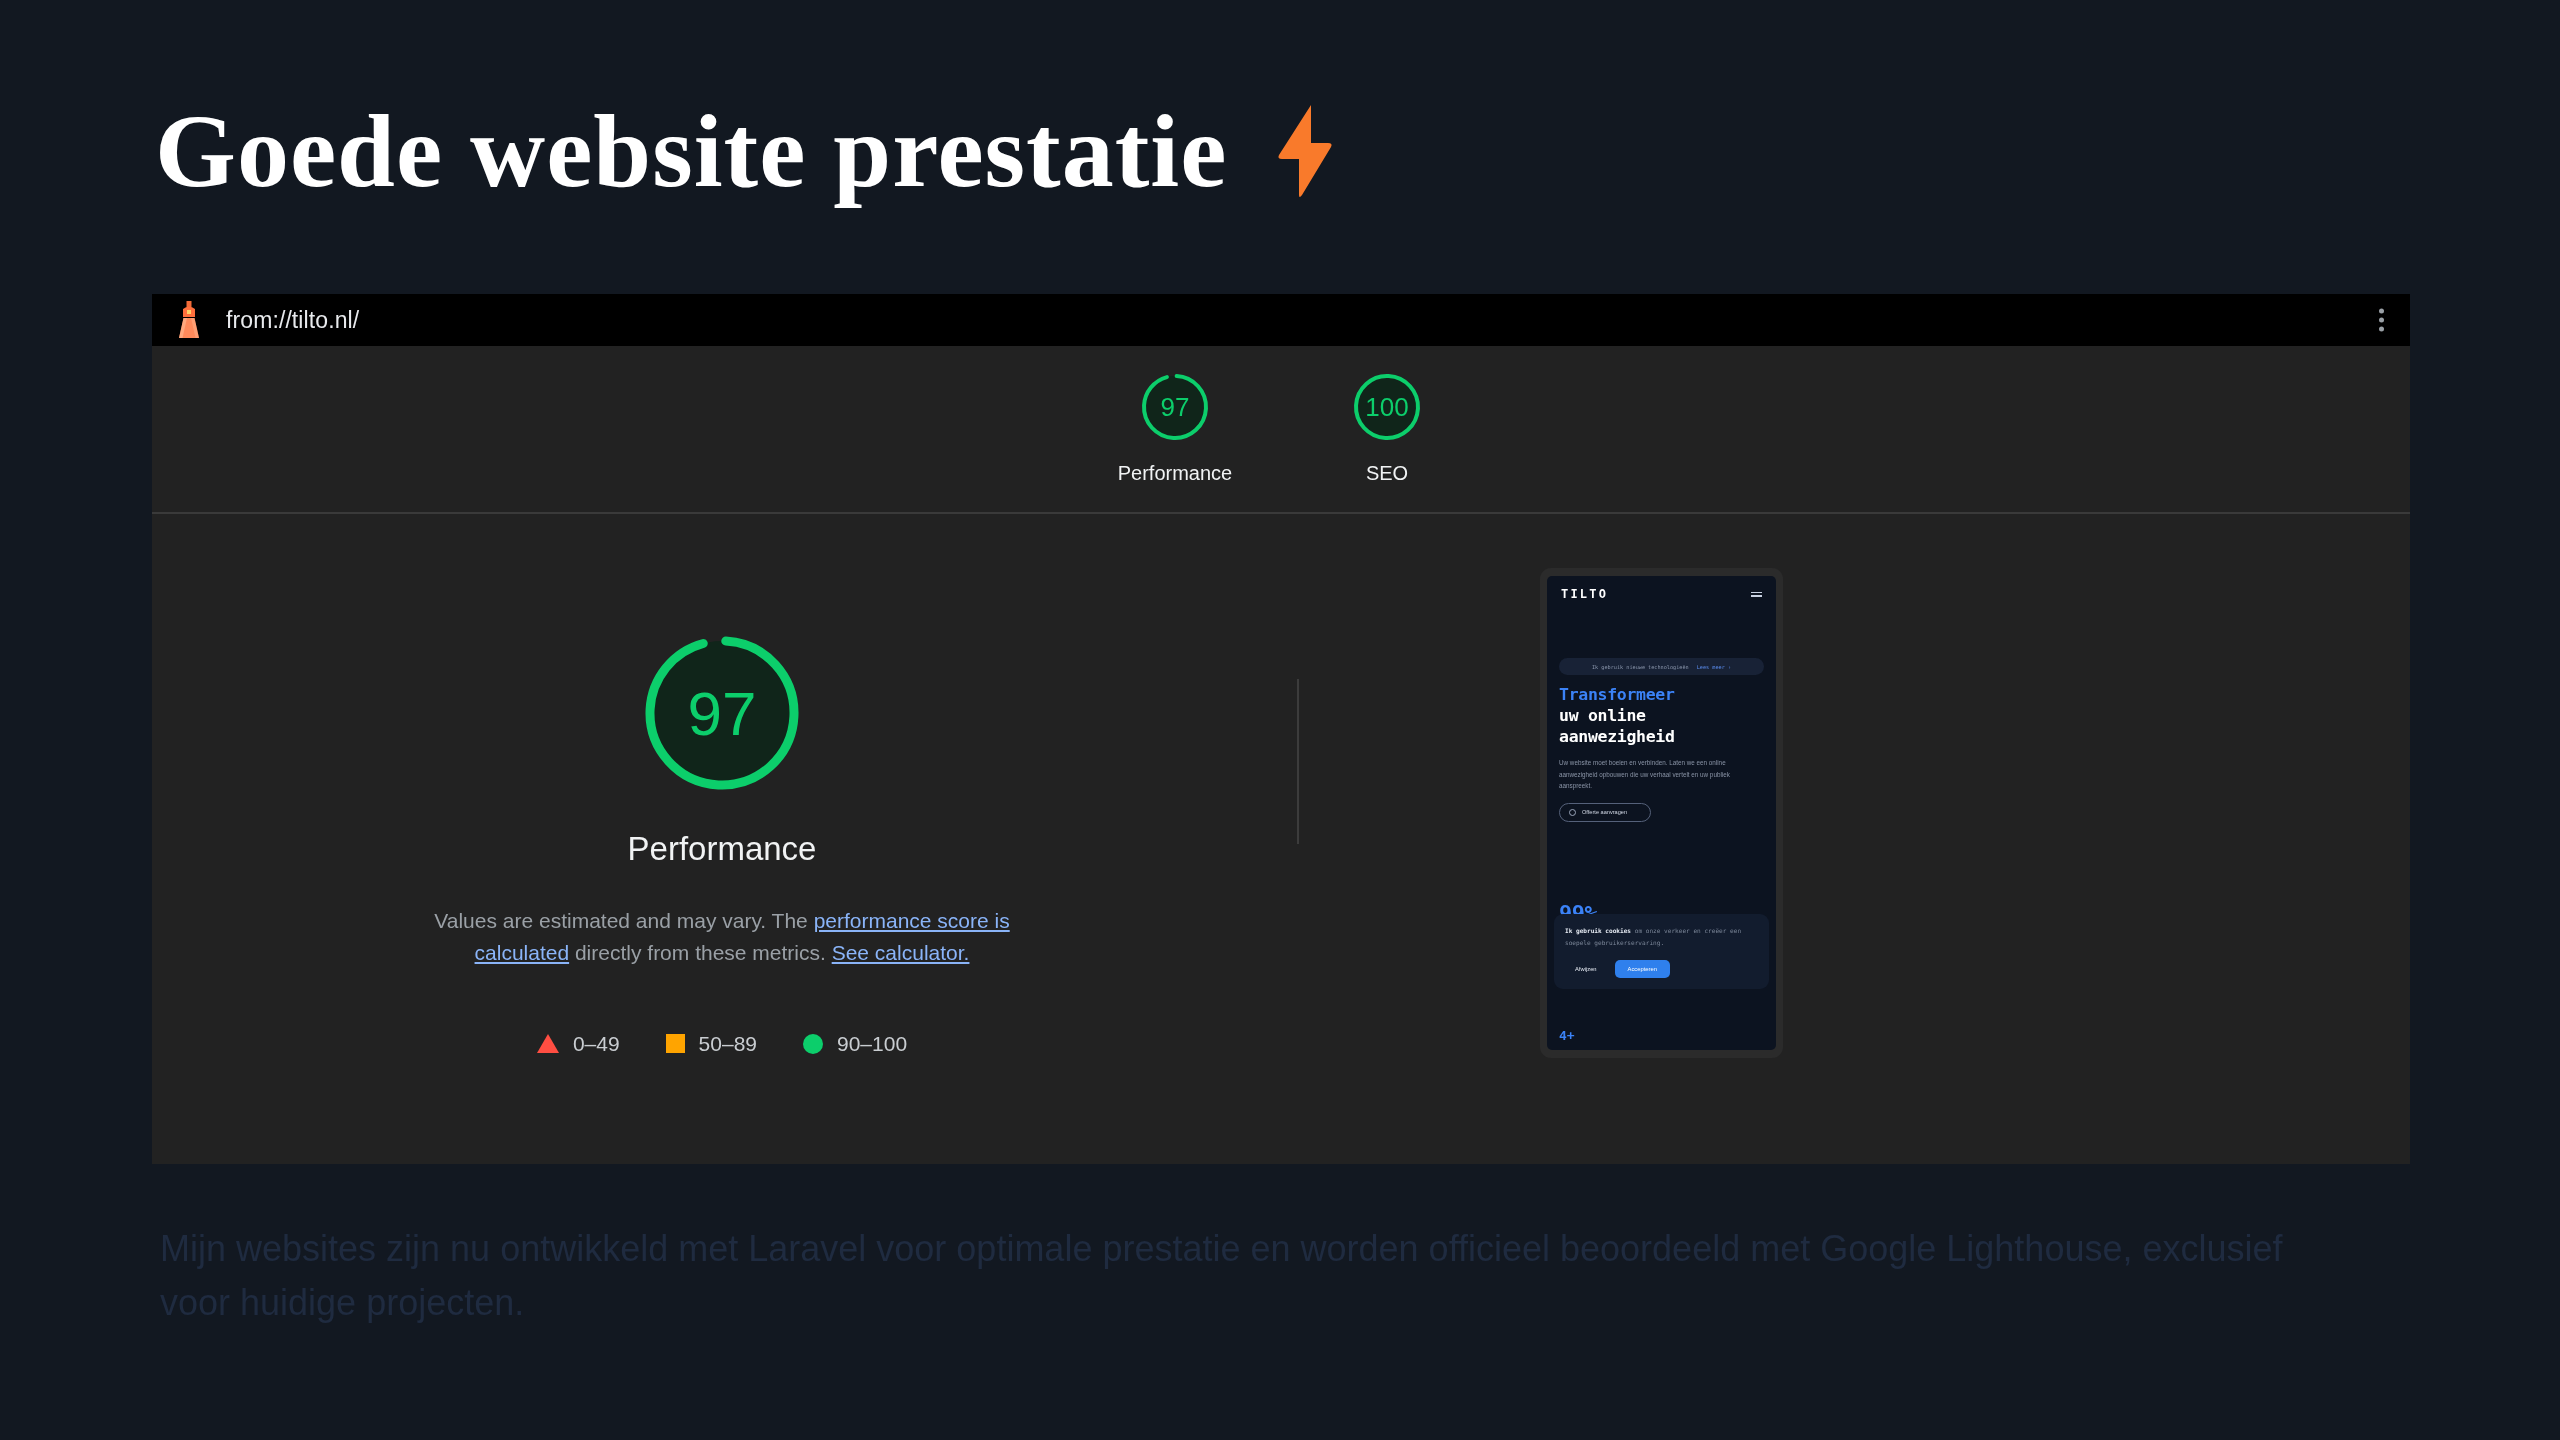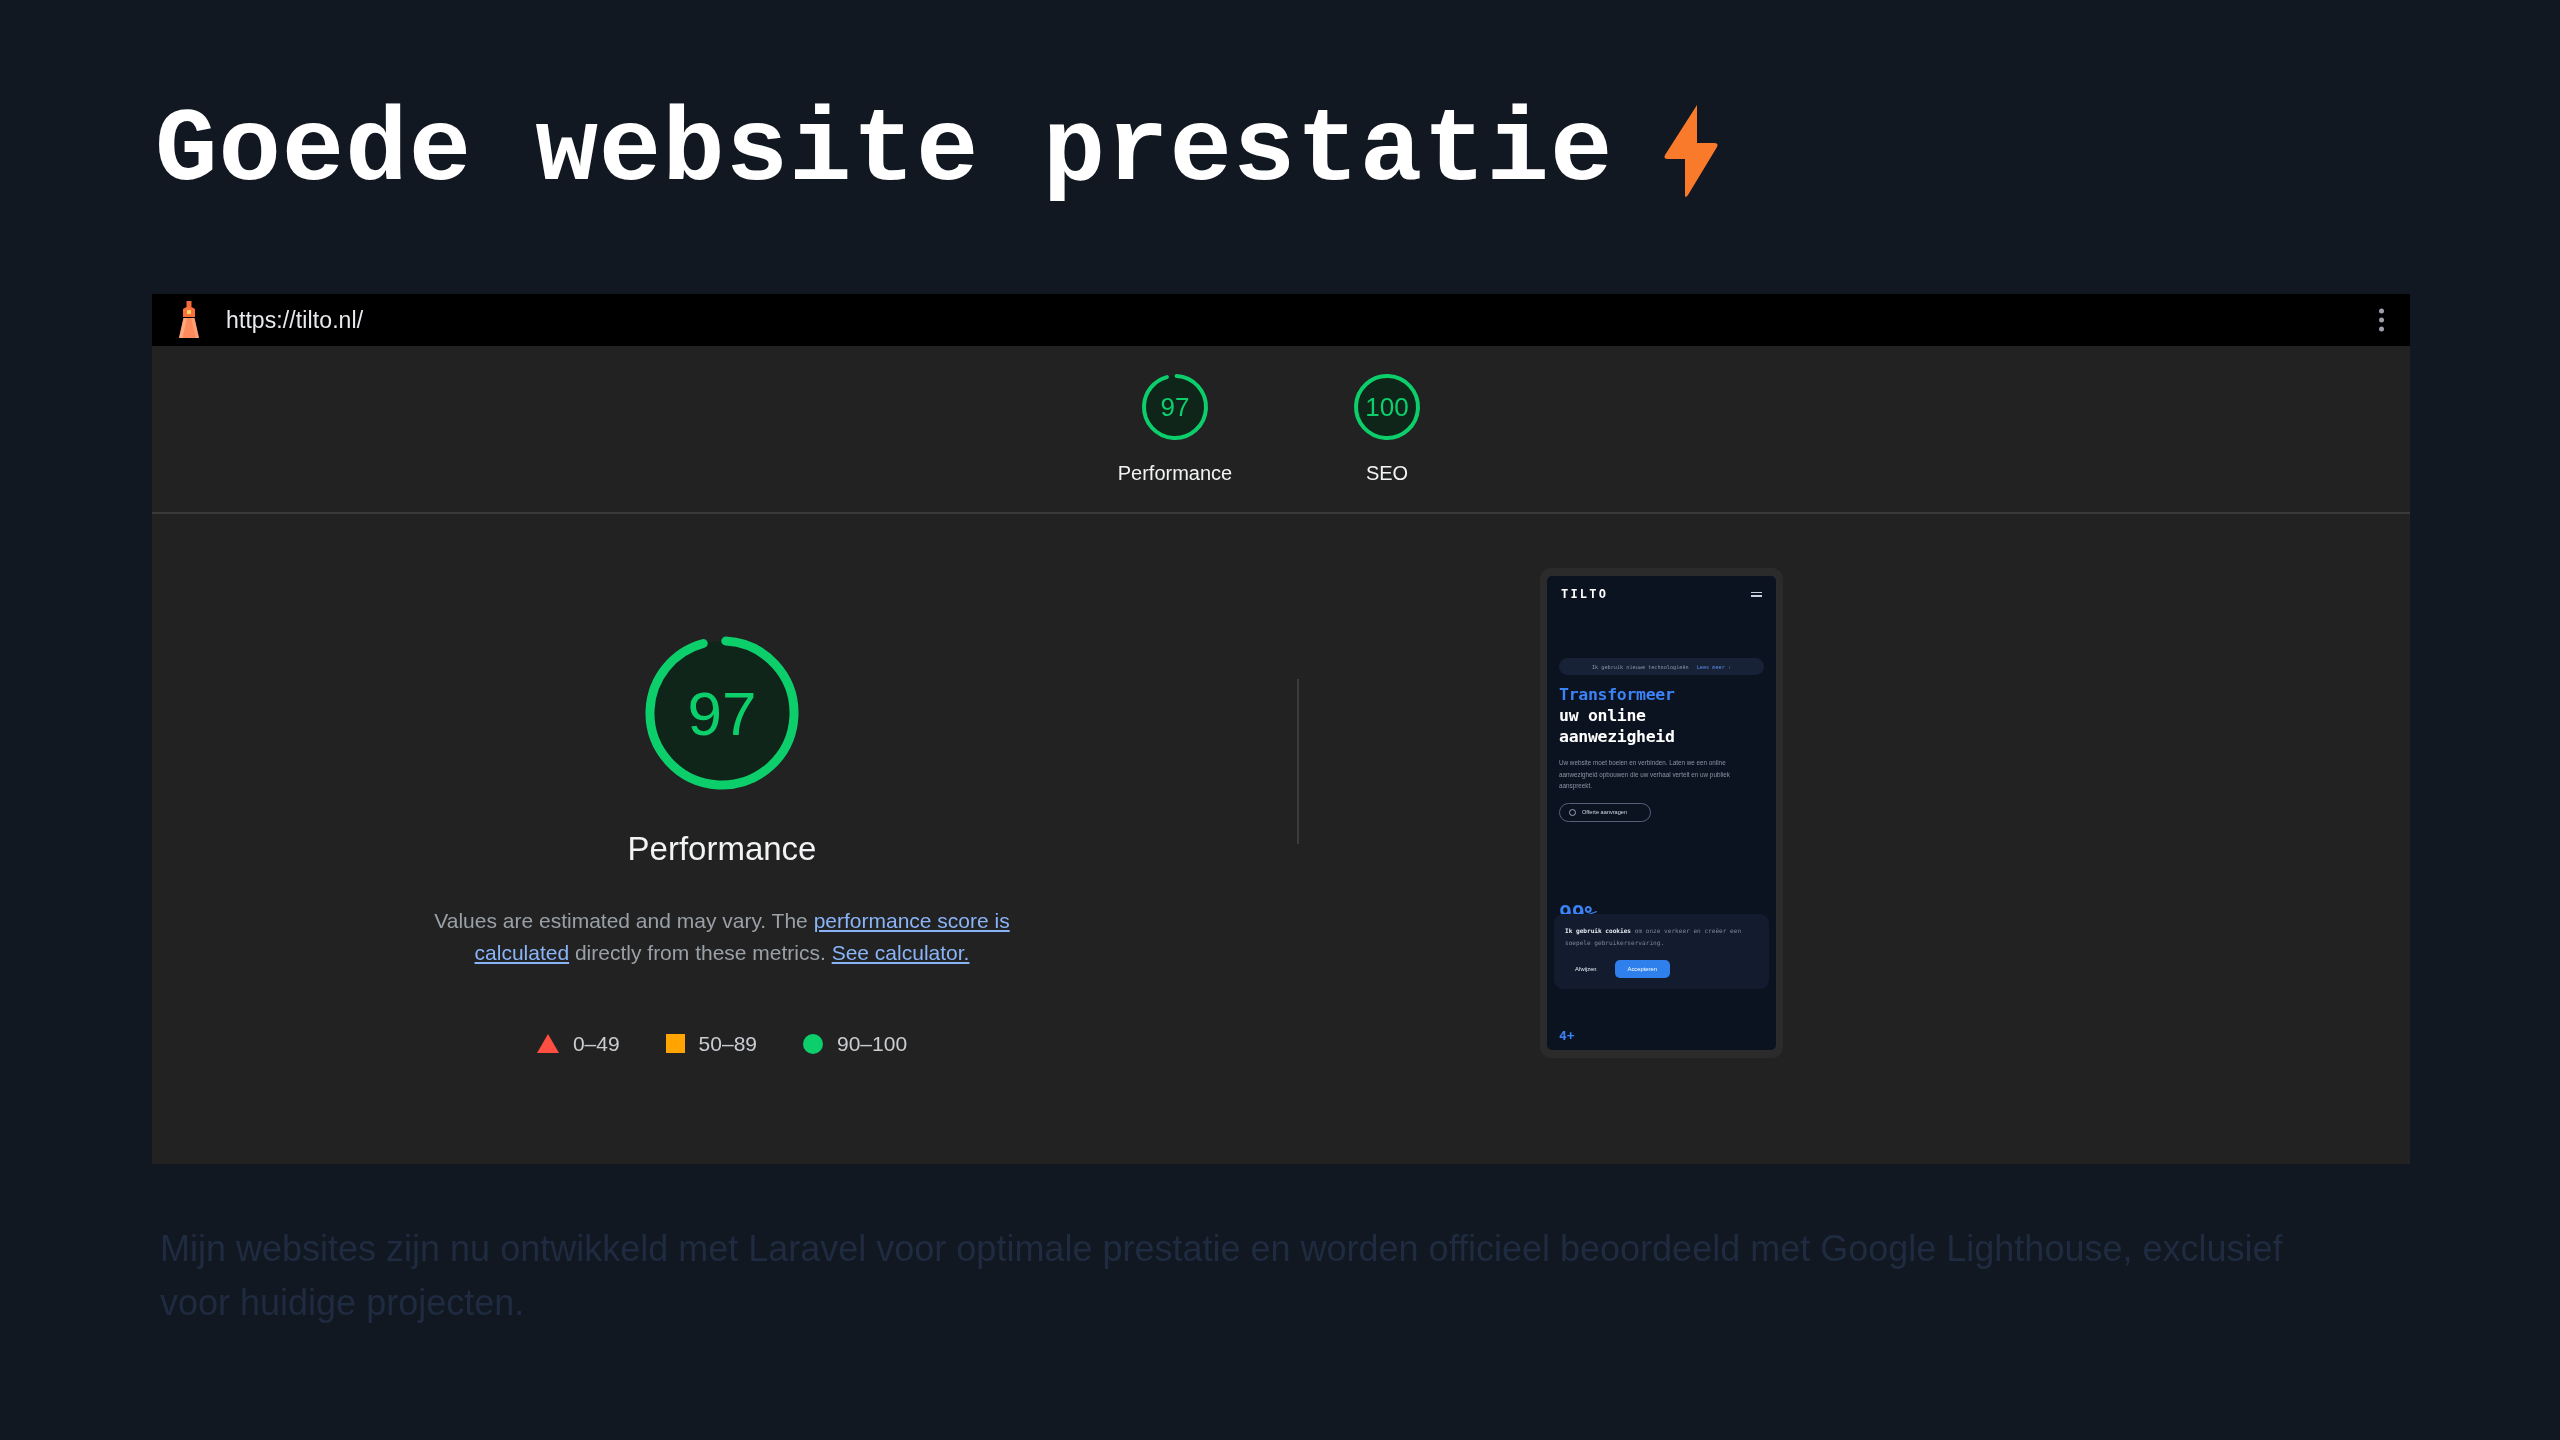--- a/index.html
+++ b/index.html
@@ -14,21 +14,21 @@
   
   .page-heading {
     position: absolute;
     left: 155px;
     top: 95px;
     display: flex;
     align-items: center;
     gap: 46px;
   }
   .page-heading .title {
-    font-family: Liberation Mono, monospace;
+    font-family: Liberation Serif, serif;
     font-weight: 700;
     font-size: 104px;
     line-height: 1.08;
     color: #ffffff;
     letter-spacing: 1px;
     white-space: nowrap;
   }
   .bolt-icon {
     display: block;
     width: 62px;
@@ -364,21 +364,21 @@
 
   <div class="browser-bar">
     <svg class="lh-logo" viewBox="0 0 30 38">
       <rect x="12.5" y="0" width="5" height="6" fill="#F26B38"></rect>
       <path d="M9 8 Q15 3 21 8 L21 16 L9 16 Z" fill="#FF6F3C"></path>
       <rect x="13" y="9" width="4" height="4" fill="#FFD166"></rect>
       <path d="M9.5 17 L20.5 17 L25 37 L5 37 Z" fill="#FF8A5B"></path>
       <path d="M9.5 17 L13 17 L8.5 37 L5 37 Z" fill="#FFB28A" opacity="0.75"></path>
       <path d="M17 17 L20.5 17 L25 37 L21.5 37 Z" fill="#FFB28A" opacity="0.5"></path>
     </svg>
-    <div class="url-text">https://tilto.nl/</div>
+    <div class="url-text">from://tilto.nl/</div>
     <div class="kebab">
       <i></i>
         <i></i>
         <i></i>
     </div>
   </div>
 
   <div class="score-strip">
 
     <div class="score-item">

